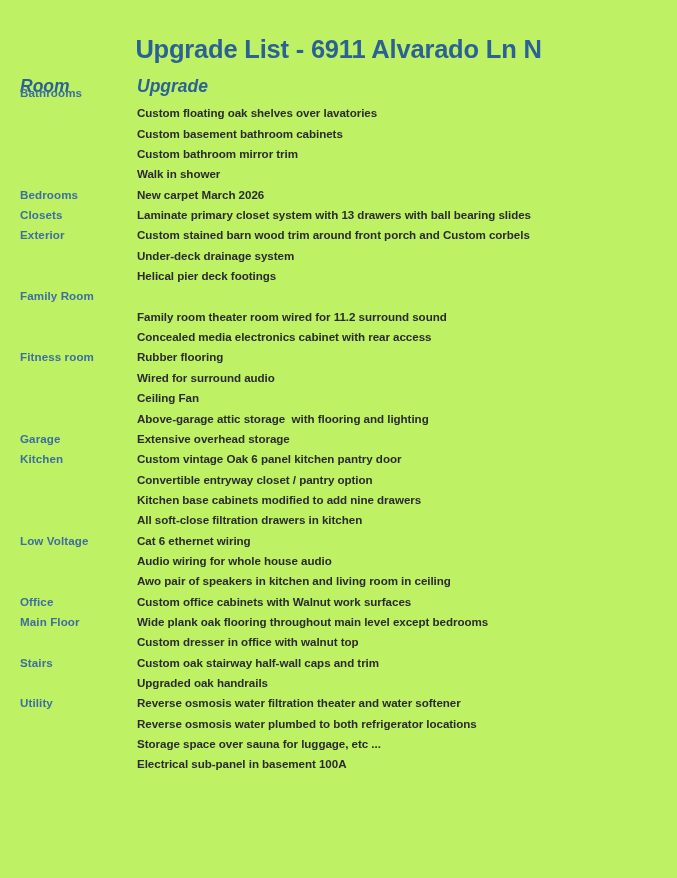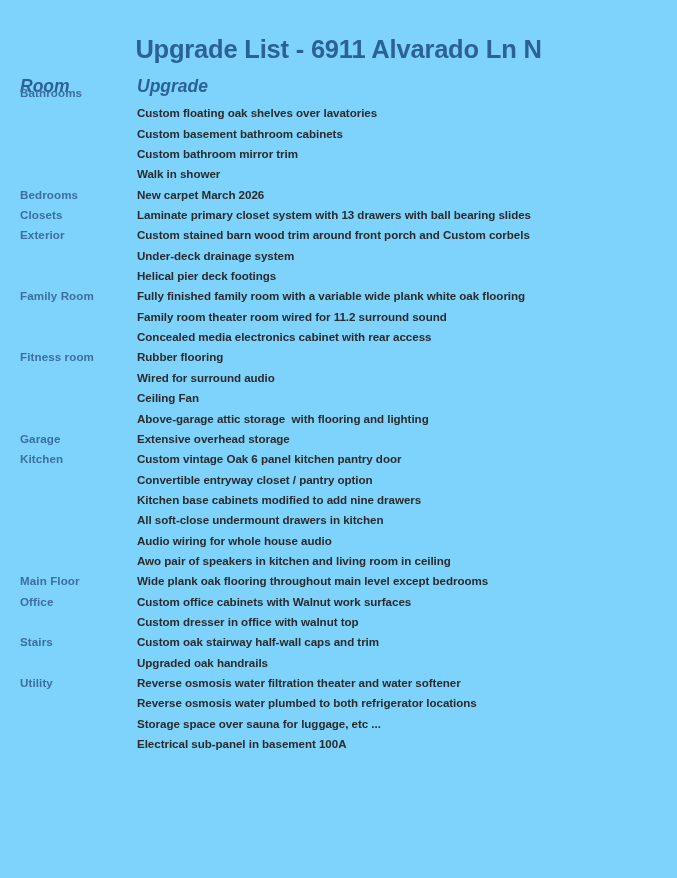--- a/index.html
+++ b/index.html
@@ -13,21 +13,21 @@
     height: 878px;
     font-family: "Liberation Sans", sans-serif;
     color: #2b2b2b;
     overflow: hidden;
     position: relative;
   }
   .page {
     position: relative;
     width: 677px;
     height: 878px;
-    background: #7dd3fc;
+    background: #bef264;
   }
   .doc-title {
     position: absolute;
     left: 0;
     top: 35px;
     width: 677px;
     text-align: center;
     font-size: 25.5px;
     font-weight: bold;
     color: #2c6195;
@@ -136,21 +136,20 @@
       <div class="row">
         <div class="room-label"></div>
         <div class="upgrade-text">Under-deck drainage system</div>
       </div>
       <div class="row">
         <div class="room-label"></div>
         <div class="upgrade-text">Helical pier deck footings</div>
       </div>
       <div class="row">
         <div class="room-label">Family Room</div>
-        <div class="upgrade-text">Fully finished family room with a variable wide plank white oak flooring</div>
       </div>
       <div class="row">
         <div class="room-label"></div>
         <div class="upgrade-text">Family room theater room wired for 11.2 surround sound</div>
       </div>
       <div class="row">
         <div class="room-label"></div>
         <div class="upgrade-text">Concealed media electronics cabinet with rear access</div>
       </div>
       <div class="row">
@@ -180,39 +179,43 @@
       <div class="row">
         <div class="room-label"></div>
         <div class="upgrade-text">Convertible entryway closet / pantry option</div>
       </div>
       <div class="row">
         <div class="room-label"></div>
         <div class="upgrade-text">Kitchen base cabinets modified to add nine drawers</div>
       </div>
       <div class="row">
         <div class="room-label"></div>
-        <div class="upgrade-text">All soft-close undermount drawers in kitchen</div>
+        <div class="upgrade-text">All soft-close filtration drawers in kitchen</div>
+      </div>
+      <div class="row">
+        <div class="room-label">Low Voltage</div>
+        <div class="upgrade-text">Cat 6 ethernet wiring</div>
       </div>
       <div class="row">
         <div class="room-label"></div>
         <div class="upgrade-text">Audio wiring for whole house audio</div>
       </div>
       <div class="row">
         <div class="room-label"></div>
         <div class="upgrade-text">Awo pair of speakers in kitchen and living room in ceiling</div>
+      </div>
+      <div class="row">
+        <div class="room-label">Office</div>
+        <div class="upgrade-text">Custom office cabinets with Walnut work surfaces</div>
       </div>
       <div class="row">
         <div class="room-label">Main Floor</div>
         <div class="upgrade-text">Wide plank oak flooring throughout main level except bedrooms</div>
       </div>
       <div class="row">
-        <div class="room-label">Office</div>
-        <div class="upgrade-text">Custom office cabinets with Walnut work surfaces</div>
-      </div>
-      <div class="row">
         <div class="room-label"></div>
         <div class="upgrade-text">Custom dresser in office with walnut top</div>
       </div>
       <div class="row">
         <div class="room-label">Stairs</div>
         <div class="upgrade-text">Custom oak stairway half-wall caps and trim</div>
       </div>
       <div class="row">
         <div class="room-label"></div>
         <div class="upgrade-text">Upgraded oak handrails</div>

